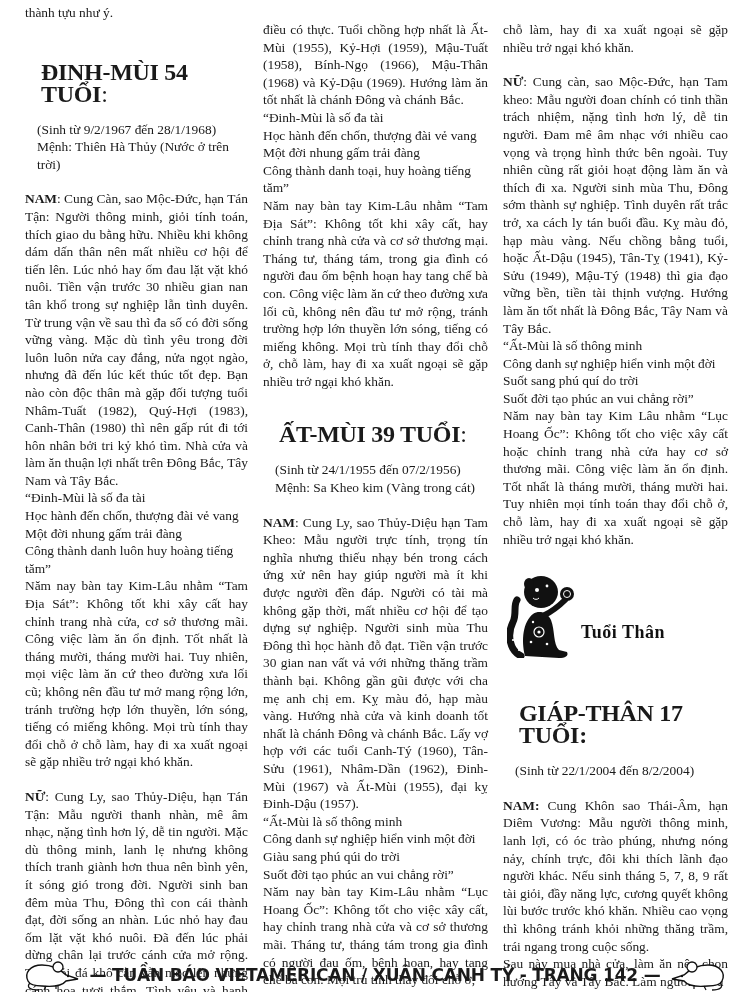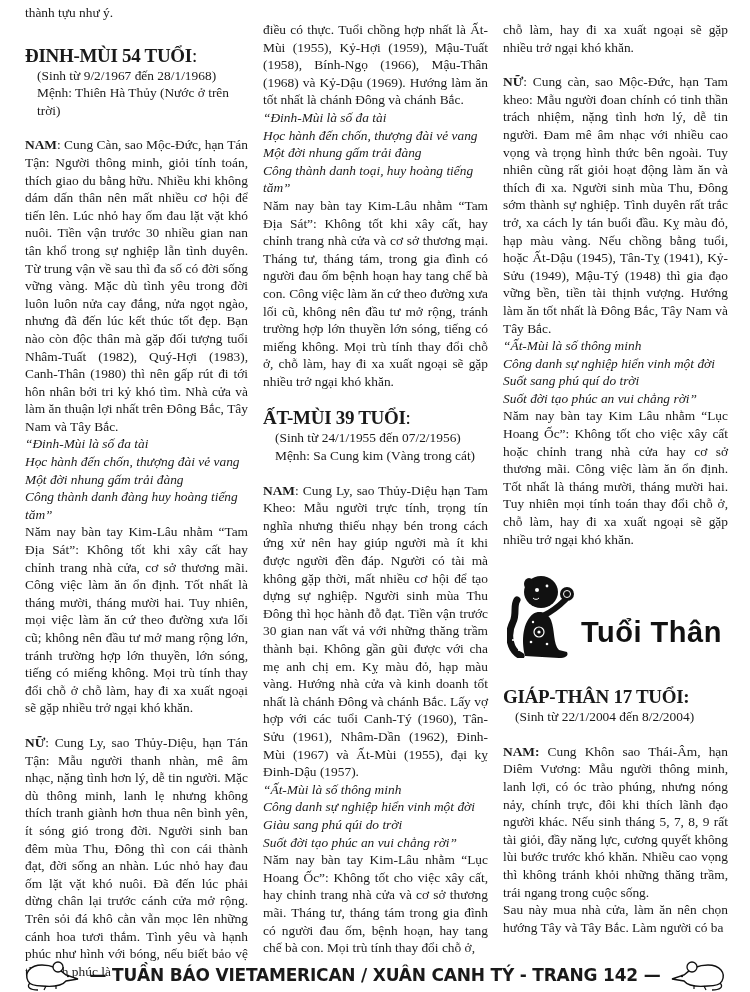--- a/index.html
+++ b/index.html
@@ -12,36 +12,36 @@
   .col {
     position: absolute; top: 0;
     font-size: 13.4px; line-height: 17.6px;
   }
   .col1 { left: 25px; width: 223px; }
   .col2 { left: 263px; width: 225px; }
   .col3 { left: 503px; width: 225px; }
   p { margin: 0; text-align: justify; }
   .lead-text { margin-top: 4px; text-align: left; }
   .heading {
-    font-weight: bold; font-size: 19px; line-height: 22px;
-    margin: 0; letter-spacing: -0.3px;
+    font-weight: bold; font-size: 24px; line-height: 22px;
+    margin: 16px; letter-spacing: -0.3px;
   }
   .heading .colon { font-weight: normal; }
   .meta { text-align: left; margin-left: 12px; }
   .gap { height: 17px; }
   .label { font-weight: bold; }
-  .poem { font-style: italic; text-align: left; }
+  .poem { text-align: left; }
   .zodiac-block {
     position: relative; height: 122px; margin-top: 4px;
   }
   .monkey-icon { position: absolute; left: 4px; top: 18px; width: 70px; height: 88px; }
   .zodiac-title {
     position: absolute; left: 78px; top: 72px;
-    font-family: Liberation Sans, sans-serif; font-weight: bold;
-    font-size: 29px; letter-spacing: 0.5px; color: #111;
+    font-family: Liberation Serif, serif; font-weight: bold;
+    font-size: 18px; letter-spacing: 0.5px; color: #111;
   }
   .footer {
     position: absolute; left: 0; top: 958px; width: 750px; height: 34px;
     display: flex; align-items: center; justify-content: center; gap: 6px;
   }
   .footer-text {
     font-family: "DejaVu Sans", sans-serif; font-weight: bold;
     font-size: 17px; letter-spacing: -0.2px; color: #1a1a1a;
     white-space: nowrap;
   }
@@ -57,38 +57,38 @@
     <div class="gap"></div>
     <div style="height:6px"></div>
     <h2 class="heading"><span>ĐINH-MÙI 54 TUỔI</span><span class="colon">:</span></h2>
     <p class="meta">(Sinh từ 9/2/1967 đến 28/1/1968)</p>
     <p class="meta">Mệnh: Thiên Hà Thủy (Nước ở trên trời)</p>
     <div class="gap"></div>
     <p><span class="label">NAM</span><span>: Cung Càn, sao Mộc-Đức, hạn Tán Tận: Người thông minh, giỏi tính toán, thích giao du bằng hữu. Nhiều khi không dám dấn thân nên mất nhiều cơ hội để tiến lên. Lúc nhỏ hay ốm đau lặt vặt khó nuôi. Tiền vận trước 30 nhiều gian nan tân khổ trong sự nghiệp lẫn tình duyên. Từ trung vận về sau thì đa số có đời sống vững vàng. Mặc dù tình yêu trong đời luôn luôn nửa cay đắng, nửa ngọt ngào, nhưng đã đến lúc kết thúc tốt đẹp. Bạn nào còn độc thân mà gặp đối tượng tuổi Nhâm-Tuất (1982), Quý-Hợi (1983), Canh-Thân (1980) thì nên gấp rút đi tới hôn nhân bởi tri kỷ khó tìm. Nhà cửa và làm ăn thuận lợi nhất trên Đông Bắc, Tây Nam và Tây Bắc.</span></p>
     <p class="poem">“Đinh-Mùi là số đa tài</p>
     <p class="poem">Học hành đến chốn, thượng đài vẻ vang</p>
     <p class="poem">Một đời nhung gấm trải đàng</p>
-    <p class="poem">Công thành danh đàng huy hoàng tiếng tăm”</p>
+    <p class="poem">Công thành danh luôn huy hoàng tiếng tăm”</p>
     <p>Năm nay bàn tay Kim-Lâu nhằm “Tam Địa Sát”: Không tốt khi xây cất hay chỉnh trang nhà cửa, cơ sở thương mãi. Công việc làm ăn ổn định. Tốt nhất là tháng mười, tháng mười hai. Tuy nhiên, mọi việc làm ăn cứ theo đường xưa lối cũ; không nên đầu tư mở mang rộng lớn, tránh trường hợp lớn thuyền, lớn sóng, tiếng có miếng không. Mọi trù tính thay đổi chỗ ở chỗ làm, hay đi xa xuất ngoại sẽ gặp nhiều trở ngại khó khăn.</p>
     <div class="gap"></div>
     <p><span class="label">NỮ</span><span>: Cung Ly, sao Thủy-Diệu, hạn Tán Tận: Mẫu người thanh nhàn, mê âm nhạc, nặng tình hơn lý, dễ tin người. Mặc dù thông minh, lanh lẹ nhưng không thích tranh giành hơn thua nên bình yên, ít sóng gió trong đời. Người sinh ban đêm mùa Thu, Đông thì con cái thành đạt, đời sống an nhàn. Lúc nhỏ hay đau ốm lặt vặt khó nuôi. Đã đến lúc phải dừng chân lại trước cánh cửa mở rộng. Trên sỏi đá khô cằn vẫn mọc lên những cánh hoa tươi thắm. Tình yêu và hạnh phúc như hình với bóng, nếu biết bảo vệ thì hạnh phúc là</span></p>
   </div>
 
   <div class="col col2">
     <div style="height:21px"></div>
     <p>điều có thực. Tuổi chồng hợp nhất là Ất-Mùi (1955), Kỷ-Hợi (1959), Mậu-Tuất (1958), Bính-Ngọ (1966), Mậu-Thân (1968) và Kỷ-Dậu (1969). Hướng làm ăn tốt nhất là chánh Đông và chánh Bắc.</p>
     <p class="poem">“Đinh-Mùi là số đa tài</p>
     <p class="poem">Học hành đến chốn, thượng đài vẻ vang</p>
     <p class="poem">Một đời nhung gấm trải đàng</p>
     <p class="poem">Công thành danh toại, huy hoàng tiếng tăm”</p>
     <p>Năm nay bàn tay Kim-Lâu nhằm “Tam Địa Sát”: Không tốt khi xây cất, hay chỉnh trang nhà cửa và cơ sở thương mại. Tháng tư, tháng tám, trong gia đình có người đau ốm bệnh hoạn hay tang chế bà con. Công việc làm ăn cứ theo đường xưa lối cũ, không nên đầu tư mở rộng, tránh trường hợp lớn thuyền lớn sóng, tiếng có miếng không. Mọi trù tính thay đổi chỗ ở, chỗ làm, hay đi xa xuất ngoại sẽ gặp nhiều trở ngại khó khăn.</p>
     <div class="gap"></div>
     <h2 class="heading"><span>ẤT-MÙI 39 TUỔI</span><span class="colon">:</span></h2>
     <p class="meta">(Sinh từ 24/1/1955 đến 07/2/1956)</p>
-    <p class="meta">Mệnh: Sa Cung kim (Vàng trong cát)</p>
+    <p class="meta">Mệnh: Sa Kheo kim (Vàng trong cát)</p>
     <div class="gap"></div>
     <p><span class="label">NAM</span><span>: Cung Ly, sao Thủy-Diệu hạn Tam Kheo: Mẫu người trực tính, trọng tín nghĩa nhưng thiếu nhạy bén trong cách ứng xử nên hay giúp người mà ít khi được người đền đáp. Người có tài mà không gặp thời, mất nhiều cơ hội để tạo dựng sự nghiệp. Người sinh mùa Thu Đông thì học hành đỗ đạt. Tiền vận trước 30 gian nan vất vả với những thăng trầm thành bại. Không gần gũi được với cha mẹ anh chị em. Kỵ màu đỏ, hạp màu vàng. Hướng nhà cửa và kinh doanh tốt nhất là chánh Đông và chánh Bắc. Lấy vợ hợp với các tuổi Canh-Tý (1960), Tân-Sửu (1961), Nhâm-Dần (1962), Đinh-Mùi (1967) và Ất-Mùi (1955), đại kỵ Đinh-Dậu (1957).</span></p>
     <p class="poem">“Ất-Mùi là số thông minh</p>
     <p class="poem">Công danh sự nghiệp hiển vinh một đời</p>
     <p class="poem">Giàu sang phú qúi do trời</p>
     <p class="poem">Suốt đời tạo phúc an vui chẳng rời”</p>
     <p>Năm nay bàn tay Kim-Lâu nhằm “Lục Hoang Ốc”: Không tốt cho việc xây cất, hay chỉnh trang nhà cửa và cơ sở thương mãi. Tháng tư, tháng tám trong gia đình có người đau ốm, bệnh hoạn, hay tang chế bà con. Mọi trù tính thay đổi chỗ ở,</p>
   </div>
 
   <div class="col col3">

